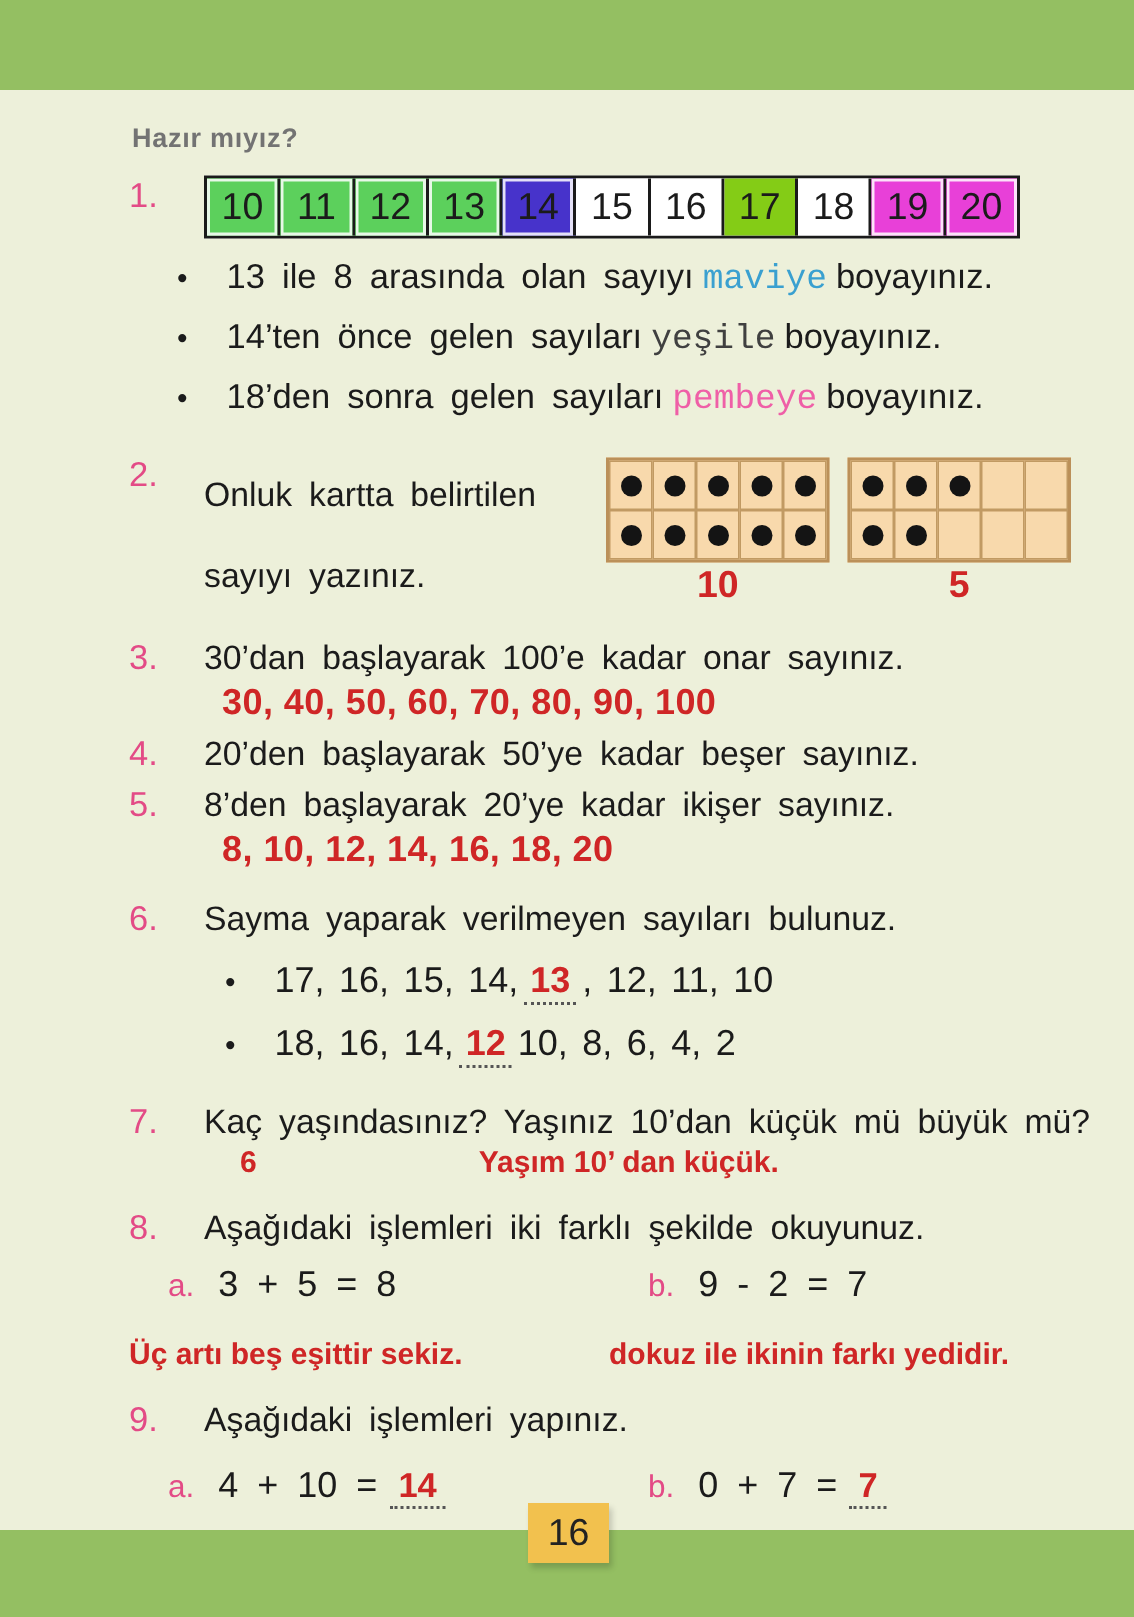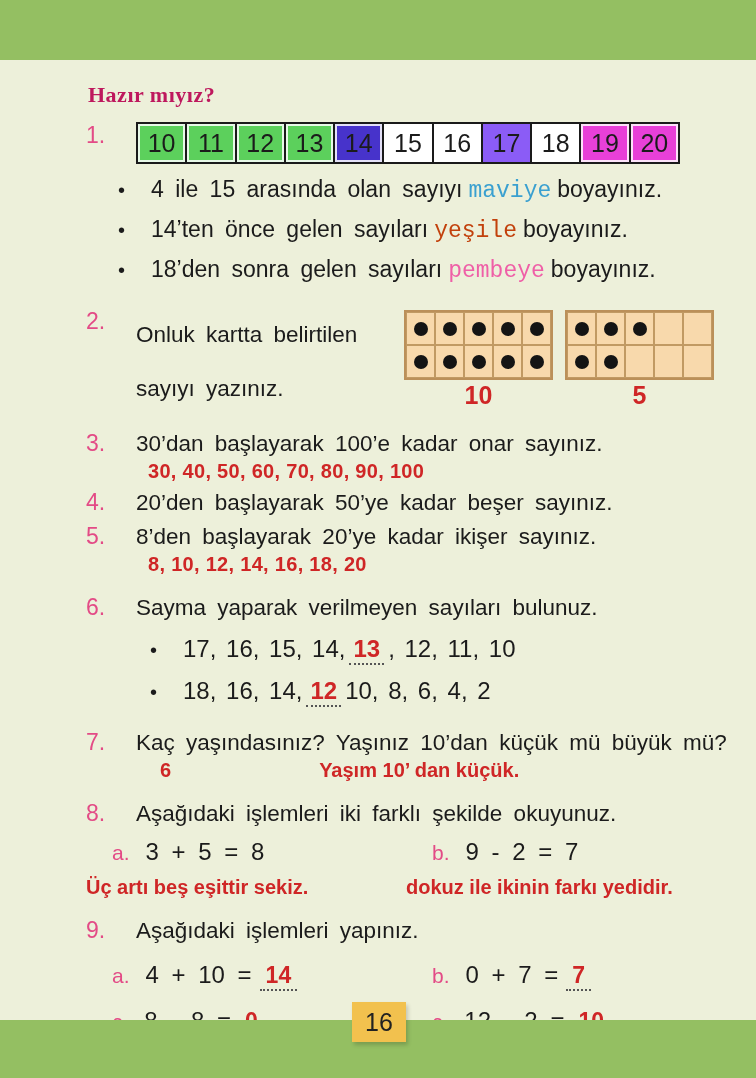--- a/index.html
+++ b/index.html
@@ -14,22 +14,22 @@
   .band-top{position:absolute;top:0;left:0;width:756px;height:60px;background:#94bf62;}
   .band-bottom{position:absolute;bottom:0;left:0;width:756px;height:58px;background:#94bf62;}
   .page-tab{
     position:absolute;bottom:36px;left:352px;width:54px;height:40px;
     background:#f2c14e;display:flex;align-items:center;justify-content:center;
     font-size:25px;color:#222;box-shadow:2px 3px 4px rgba(0,0,0,.18);
   }
   .content{position:absolute;top:60px;left:0;width:756px;}
   .title{
     margin:22px 0 0 88px;
-    font-family:Liberation Serif, serif;font-weight:bold;
-    font-size:22px;color:#be185d;letter-spacing:.5px;
+    font-family:Liberation Sans, sans-serif;font-weight:bold;
+    font-size:18px;color:#737373;letter-spacing:.5px;
   }
   .qblock{display:flex;align-items:flex-start;}
   .qnum{flex:0 0 50px;margin-left:86px;color:#e34b86;font-size:23px;}
   .qtext{font-size:22.5px;word-spacing:5px;line-height:1.25;}
 
   
   .strip-row{margin-top:14px;}
   .number-strip{display:flex;width:540px;height:38px;border:2.5px solid #1a1a1a;background:#fff;}
   .cell{flex:1;display:flex;align-items:center;justify-content:center;
         font-size:25px;border-right:2px solid #1a1a1a;}
@@ -45,39 +45,39 @@
   .q2{margin-top:24px;}
   .q2 .qtext{line-height:2.4;}
   .ten-frames{display:flex;gap:12px;margin-left:auto;margin-right:42px;margin-top:2px;}
   .frame-grid{display:grid;grid-template-columns:repeat(5,29px);grid-auto-rows:33px;
               background:#f8d9ac;border:2px solid #bb9059;}
   .fcell{border:1px solid #c19a63;display:flex;align-items:center;justify-content:center;}
   .fdot{width:14px;height:14px;border-radius:50%;background:#141414;display:block;}
   .frame-answer{text-align:center;font-weight:bold;font-size:25px;color:#cf2626;margin-top:1px;}
 
   .red{color:#cf2626;font-weight:bold;}
-  .ans-line{margin:2px 0 0 148px;font-size:20px;letter-spacing:.3px;}
+  .ans-line{margin:2px 0 0 148px;font-size:24px;letter-spacing:.3px;}
   .count-block{margin-top:14px;}
 
   
   .seq-rows{margin:8px 0 0 150px;}
   .seq-row{display:flex;align-items:baseline;font-size:24px;word-spacing:3px;margin-top:12px;}
   .seq-ans{color:#cf2626;font-weight:bold;border-bottom:2px dotted #555;padding:0 4px;margin:0 4px;}
 
   
   .q7-answers{display:flex;margin:2px 0 0 160px;font-size:20px;}
   .q7-age{color:#cf2626;font-weight:bold;}
   .q7-text{color:#cf2626;font-weight:bold;margin-left:148px;}
 
   
   .parts-grid{display:grid;grid-template-columns:300px 1fr;margin:10px 0 0 112px;column-gap:20px;row-gap:20px;}
   .op-line{display:flex;align-items:baseline;font-size:24px;}
   .part-label{color:#e34b86;font-size:21px;margin-right:16px;}
   .equation{word-spacing:6px;text-align:right;}
-  .reading{color:#cf2626;font-weight:bold;font-size:20px;margin-top:10px;margin-left:-26px;}
+  .reading{color:#cf2626;font-weight:bold;font-size:20px;margin-top:21px;margin-left:-26px;}
   .ans-blank{color:#cf2626;font-weight:bold;border-bottom:2px dotted #555;padding:0 6px;margin-left:8px;font-size:23px;}
 
   .mt18{margin-top:18px;}
   .mt20{margin-top:20px;}
   .mt22{margin-top:22px;}
 
   
   .q10-body{font-size:22.5px;word-spacing:6px;line-height:1.9;}
 </style>
 </head>
@@ -92,37 +92,37 @@
   <div class="qblock strip-row">
     <div class="qnum">1.</div>
     <div class="number-strip">
         <div class="cell colored" style="background: rgb(92, 208, 92);">10</div>
         <div class="cell colored" style="background: rgb(92, 208, 92);">11</div>
         <div class="cell colored" style="background: rgb(92, 208, 92);">12</div>
         <div class="cell colored" style="background: rgb(92, 208, 92);">13</div>
         <div class="cell colored" style="background: rgb(71, 51, 203);">14</div>
         <div class="cell" style="background: rgb(255, 255, 255);">15</div>
         <div class="cell" style="background: rgb(255, 255, 255);">16</div>
-        <div class="cell" style="background: #8b5cf6;">17</div>
+        <div class="cell" style="background: #84cc16;">17</div>
         <div class="cell" style="background: rgb(255, 255, 255);">18</div>
         <div class="cell colored" style="background: rgb(232, 64, 216);">19</div>
         <div class="cell colored" style="background: rgb(232, 64, 216);">20</div>
       </div>
   </div>
   <div class="bullets">
       <div class="bullet-row">
         <span class="dot-glyph">•</span>
-        <span>4 ile 15 arasında olan sayıyı</span>
+        <span>13 ile 8 arasında olan sayıyı</span>
         <span class="colored-word" style="color: rgb(58, 160, 208);">maviye</span>
         <span>boyayınız.</span>
       </div>
       <div class="bullet-row">
         <span class="dot-glyph">•</span>
         <span>14’ten önce gelen sayıları</span>
-        <span class="colored-word" style="color: #c2410c;">yeşile</span>
+        <span class="colored-word" style="color: #404040;">yeşile</span>
         <span>boyayınız.</span>
       </div>
       <div class="bullet-row">
         <span class="dot-glyph">•</span>
         <span>18’den sonra gelen sayıları</span>
         <span class="colored-word" style="color: rgb(239, 95, 167);">pembeye</span>
         <span>boyayınız.</span>
       </div>
     </div>
 

